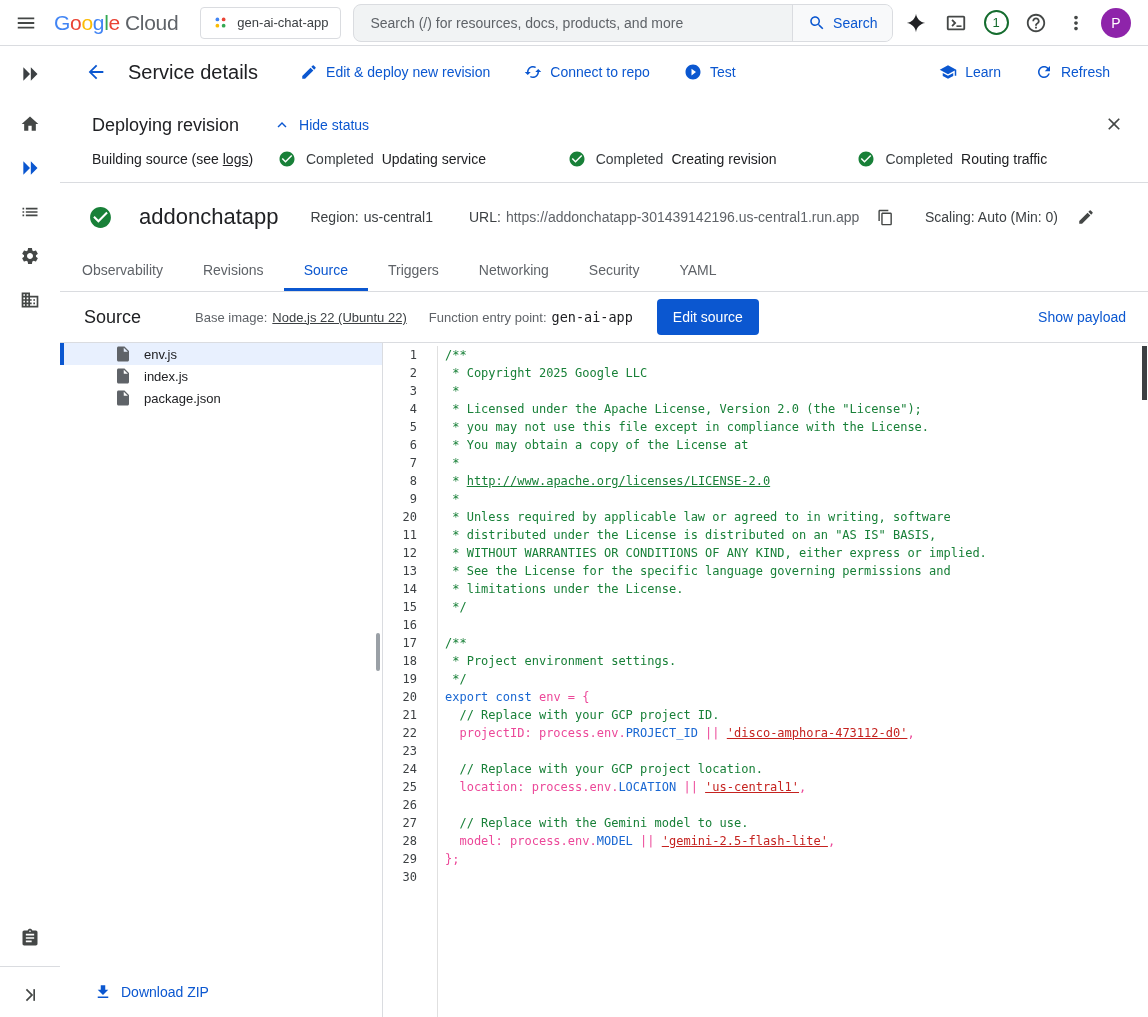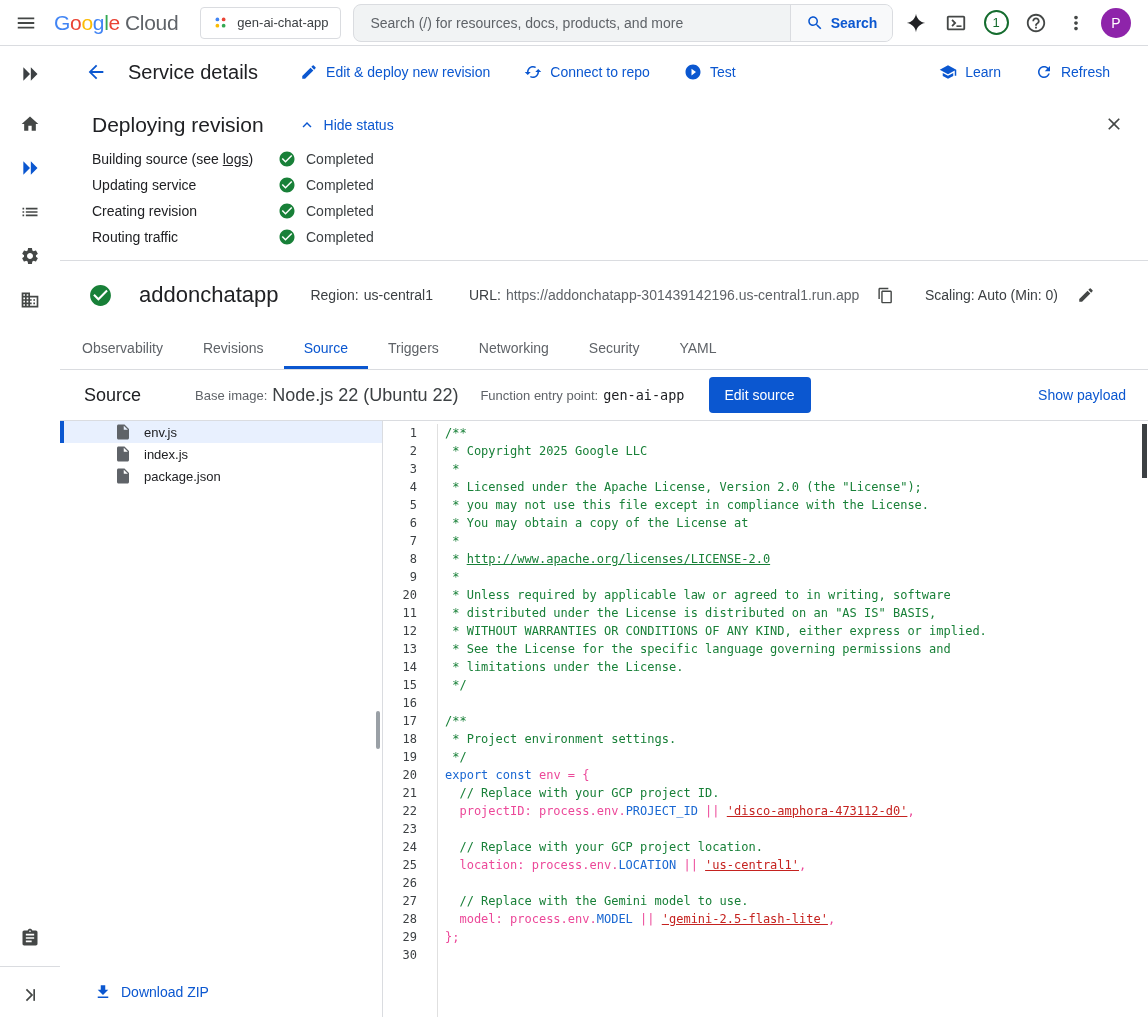--- a/index.html
+++ b/index.html
@@ -20,21 +20,21 @@
   .logo-cloud { color:#5f6368; font-weight:400; }
   .project-btn { display:flex; align-items:center; gap:9px; height:32px; padding:0 12px;
     border:1px solid #dadce0; border-radius:4px; font-size:13px; color:#3c4043; background:#fff; }
   .project-btn svg { width:15px; height:15px; }
   .searchbox { display:flex; align-items:center; height:38px; width:540px; margin-left:12px;
     border:1px solid #dadce0; border-radius:8px; background:#f1f3f4; overflow:hidden; }
   .search-input { flex:1; border:none; outline:none; background:transparent; padding:0 16px;
     font-size:14px; color:#4c1d95; font-family:inherit; }
   .search-input::placeholder { color:#5f6368; opacity:1; }
   .search-btn { height:100%; display:flex; align-items:center; gap:7px; padding:0 15px;
-    border-left:1px solid #dadce0; color:#0b57d0; font-size:14px; font-weight:700; background:#f8f9fa; }
+    border-left:1px solid #dadce0; color:#0b57d0; font-size:14px; font-weight:400; background:#f8f9fa; }
   .search-btn svg { width:18px; height:18px; }
   .topbar-right { margin-left:auto; display:flex; align-items:center; }
   .badge-circle { width:25px; height:25px; border-radius:50%; border:2px solid #146c2e; color:#146c2e;
     font-size:13px; font-weight:500; display:flex; align-items:center; justify-content:center; }
   .avatar { width:30px; height:30px; border-radius:50%; background:#8e24aa; color:#fff; font-size:14px;
     font-weight:500; display:flex; align-items:center; justify-content:center; }
 
   
   .rail { position:absolute; top:46px; left:0; bottom:0; width:60px; background:#fff; z-index:9;
     display:flex; flex-direction:column; align-items:center; padding-top:6px; }
@@ -54,25 +54,25 @@
   .back-btn svg { width:22px; height:22px; }
   .svc-title { font-size:20px; color:#202124; margin-left:12px; }
   .tb-link { display:flex; align-items:center; gap:8px; color:#0b57d0; font-size:14px; font-weight:500; }
   .tb-link svg { width:18px; height:18px; }
   .tb-a1 { margin-left:42px; } .tb-a2 { margin-left:34px; } .tb-a3 { margin-left:34px; }
   .tb-right { margin-left:auto; display:flex; align-items:center; gap:34px; }
 
   
   .status-panel { flex:none; position:relative; padding:8px 24px 14px 32px; }
   .status-head { display:flex; align-items:center; gap:34px; height:38px; }
-  .status-title { font-size:21px; color:#202124; }
+  .status-title { font-size:18px; color:#202124; }
   .close-btn { position:absolute; right:16px; top:8px; width:36px; height:36px; border-radius:50%;
     display:flex; align-items:center; justify-content:center; color:#444746; }
   .close-btn svg { width:20px; height:20px; }
-  .status-rows { margin-top:6px; display:flex; flex-direction:column; gap:8px; }
+  .status-rows { margin-top:6px; display:flex; flex-direction:row; gap:8px; }
   .status-row { display:flex; align-items:center; font-size:14px; color:#202124; height:18px; }
   .status-label { width:186px; flex:none; }
   .status-label a { color:inherit; text-decoration:underline; cursor:pointer; }
   .status-state { display:flex; align-items:center; gap:10px; color:#3c4043; }
   .check-sm svg { width:18px; height:18px; fill:#188038; }
 
   .divider { border:none; border-top:1px solid #dadce0; }
 
   
   .svc-header { flex:none; display:flex; align-items:center; padding:18px 46px 16px 28px; }
@@ -92,21 +92,21 @@
   
   .tabs { flex:none; display:flex; border-bottom:1px solid #dadce0; padding-left:2px; }
   .tab { padding:3px 20px 0 20px; height:42px; display:flex; align-items:center; font-size:14px; font-weight:500;
     color:#5f6368; cursor:pointer; border-bottom:3px solid transparent; }
   .tab.active { color:#0b57d0; border-bottom-color:#0b57d0; }
 
   
   .source-toolbar { height:50px; flex:none; display:flex; align-items:center; padding:0 22px 0 24px; }
   .src-title { font-size:18px; color:#202124; }
   .src-label { font-size:13px; color:#5f6368; }
-  .src-value { font-size:18px; color:#3c4043; }
+  .src-value { font-size:13px; color:#3c4043;text-decoration:underline; }
   .base-image { margin-left:54px; }
   .entry { margin-left:22px; }
   .mono { font-family:"DejaVu Sans Mono", monospace; }
   .entry-value { font-size:13.5px; color:#202124; }
   .edit-src-btn { background:#0b57d0; color:#fff; border-radius:4px; height:36px; padding:0 16px;
     font-size:14px; font-weight:500; margin-left:24px; }
   .show-payload { margin-left:auto; color:#0b57d0; font-size:14px; font-weight:500; }
 
   
   .source-body { flex:1; min-height:0; display:flex; border-top:1px solid #dadce0; }

